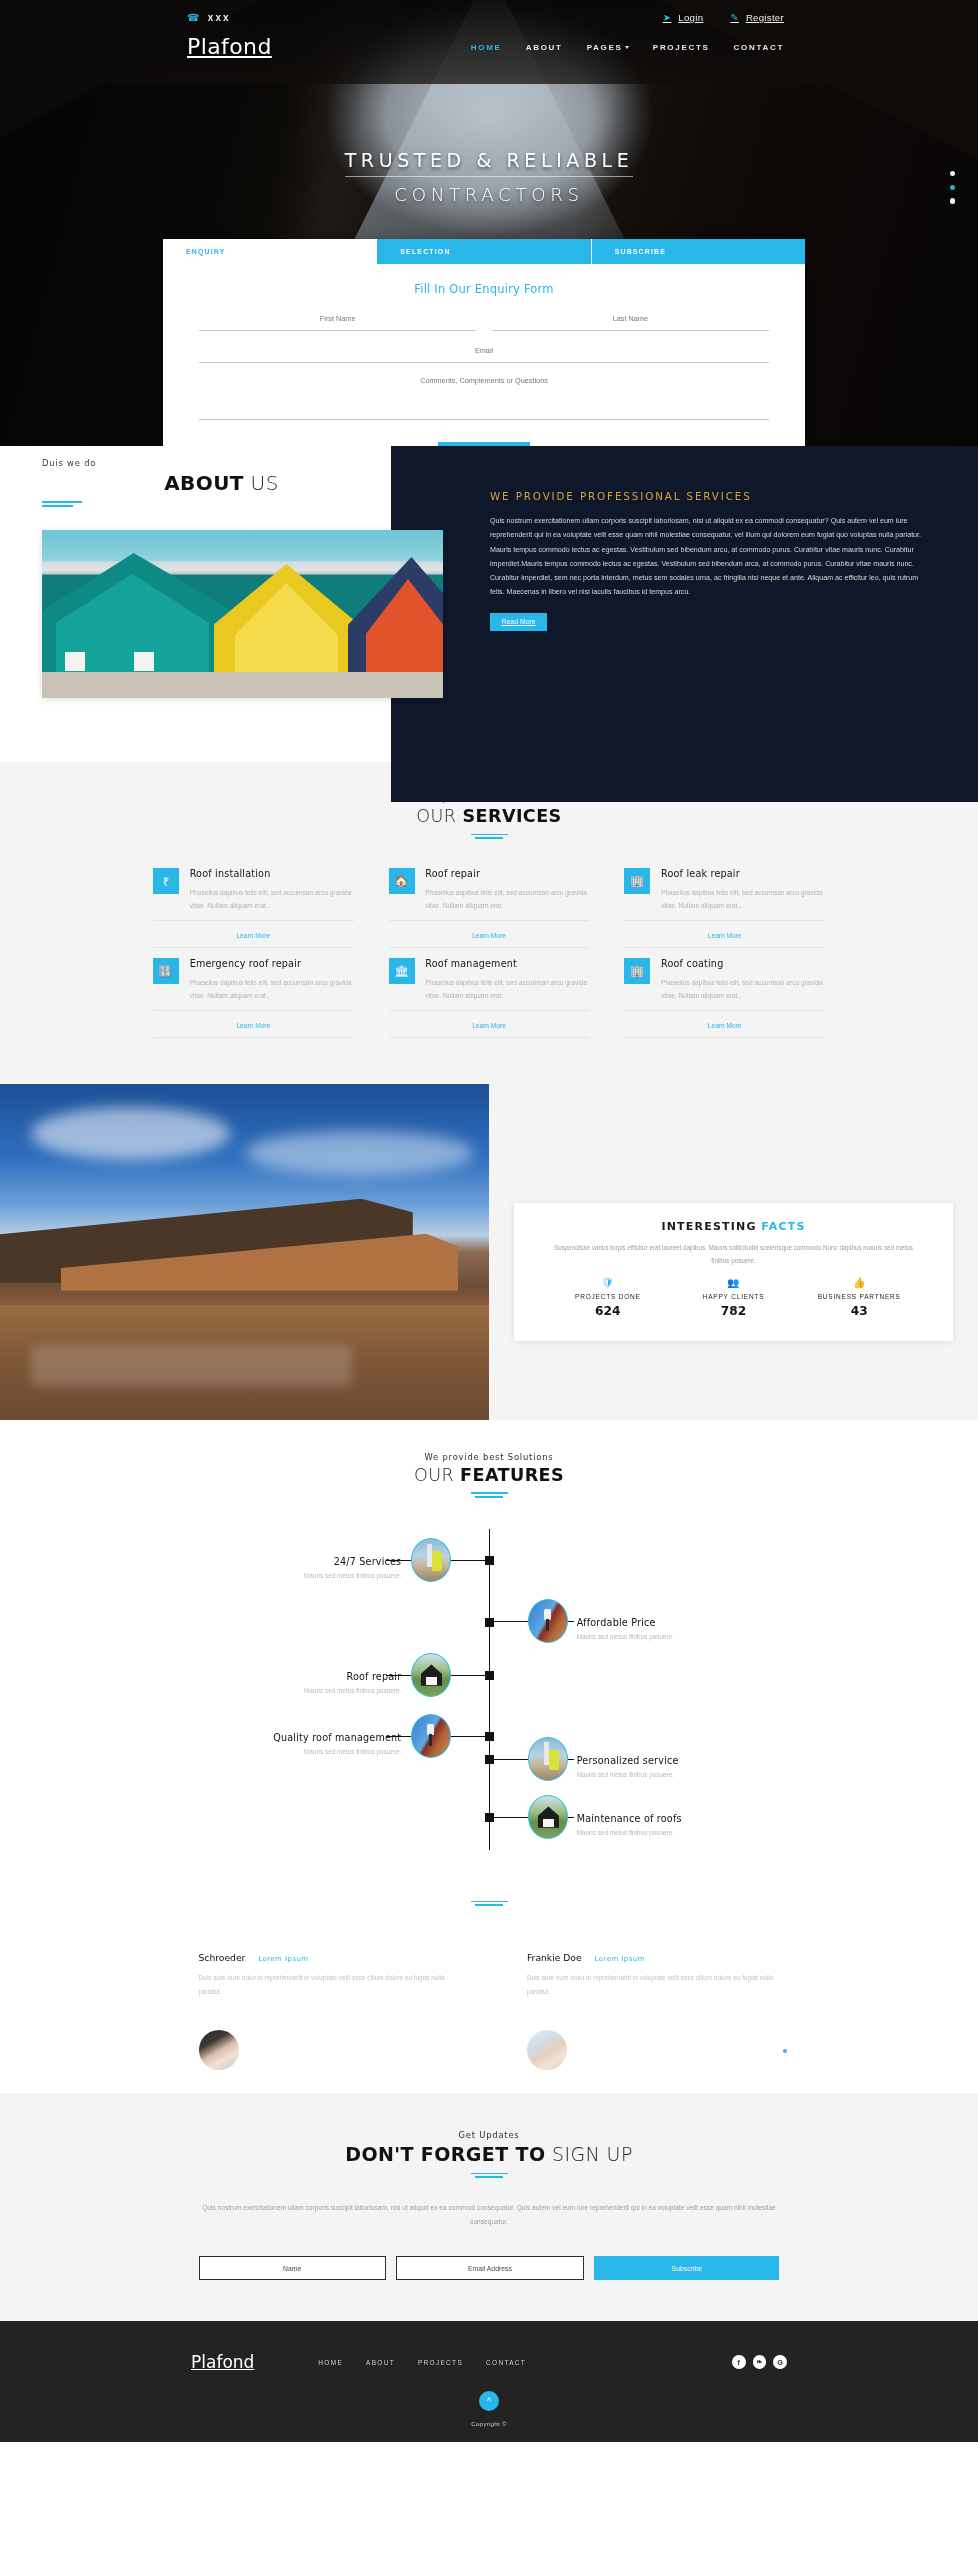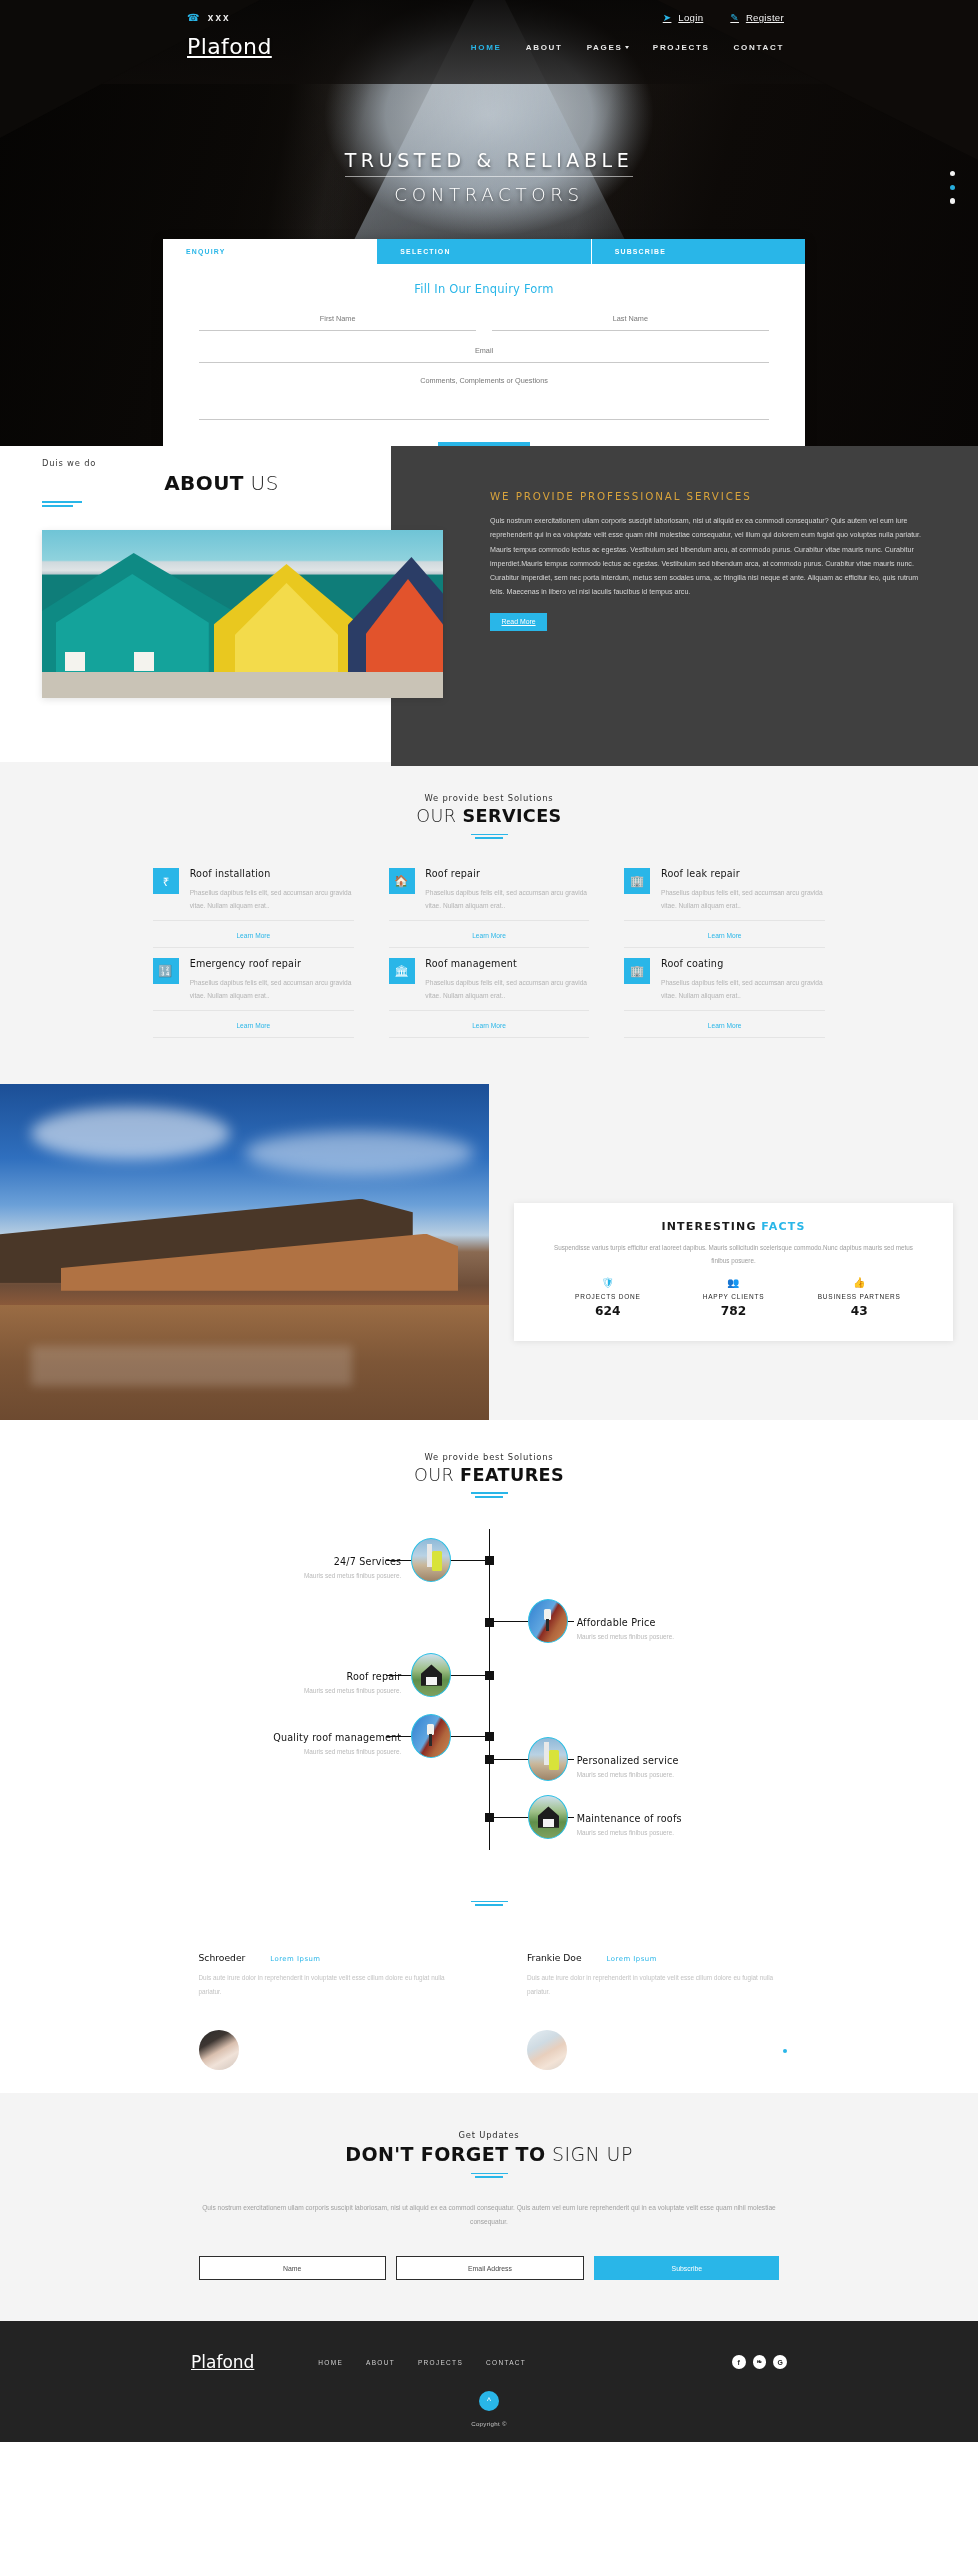--- a/index.html
+++ b/index.html
@@ -146,22 +146,22 @@
   .about-photo .roofA{ position:absolute; left:0; top:23px; width:191px; height:145px; background:#0e8a84; clip-path:polygon(0 40%, 48% 0, 100% 40%, 100% 100%, 0 100%); }
   .about-photo .roofA2{ position:absolute; left:13.8px; top:44px; width:153px; height:122px; background:#14a39b; clip-path:polygon(0 40%, 50% 0, 100% 40%, 100% 100%, 0 100%); }
   .about-photo .roofB{ position:absolute; left:172px; top:34px; width:145px; height:134px; background:#e9c81f; clip-path:polygon(0 45%, 50% 0, 100% 45%, 100% 100%, 0 100%); }
   .about-photo .roofB2{ position:absolute; left:193px; top:53px; width:103px; height:115px; background:#f3db4b; clip-path:polygon(0 45%, 50% 0, 100% 45%, 100% 100%, 0 100%); }
   .about-photo .roofC{ position:absolute; left:306px; top:27px; width:122px; height:141px; background:#2b3d66; clip-path:polygon(0 48%, 52% 0, 100% 48%, 100% 100%, 0 100%); }
   .about-photo .roofC2{ position:absolute; left:324px; top:49px; width:84px; height:119px; background:#e2532c; clip-path:polygon(0 46%, 50% 0, 100% 46%, 100% 100%, 0 100%); }
   .about-photo .ground{ position:absolute; left:0; bottom:0; width:100%; height:26px; background:#c9c3b6; }
   .about-photo .win{ position:absolute; bottom:27.5px; width:20px; height:18.3px; background:#f4f3ee; }
 
   .about-right {
-    position:absolute; left:391px; top:0; width:587px; height:320px;
-    background:#404040;
+    position:absolute; left:391px; top:0; width:587px; height:356px;
+    background:#0f172a;
   }
   .about-right .inner { padding:44px 55px 0 99px; }
   .panel-title { color:#d8a33c; font-size:10.3px; letter-spacing:1.9px; font-weight:400; font-family:"DejaVu Sans",sans-serif;}
   .panel-body { margin-top:12.2px; color:#d8d8d8; font-size:7.1px; line-height:2.0; font-family:"Liberation Sans", sans-serif; }
   .panel-body p { margin-bottom:0; }
   .btn-read { margin-top:13.8px; display:inline-block; background:#29b6e8; color:#fff; font-size:6.9px; padding:5.3px 11.5px; }
 
   
   .services { width:978px; background:#f4f4f4; padding:31px 0 46px 0; }
   .sec-head { text-align:center; }
@@ -241,21 +241,21 @@
   .av-house:before{content:"";position:absolute;left:9.2px;top:10.7px;width:21.4px;height:21.4px;background:#1d1d1d;clip-path:polygon(0 45%,50% 0,100% 45%,100% 100%,0 100%);}
   .av-house:after{content:"";position:absolute;left:14.5px;top:23px;width:10.7px;height:8.4px;background:#f4f4f4;}
 
   
   .testi { width:978px; background:#fff; padding:12.2px 0 35px 0; }
   .testi-dash { width:37px; margin:0 auto 46px auto; }
   .testi-dash i { display:block; height:1.5px; background:#29b6e8; margin-bottom:2.3px; }
   .testi-dash i:nth-child(2){ width:27.5px; margin-left:4.6px;}
   .testi-grid { width:581px; margin:0 auto; display:grid; grid-template-columns:1fr 1fr; gap:76px; }
   .tname { font-size:9.2px; color:#101010; font-family:"DejaVu Sans",sans-serif; }
-  .tname em { font-style:normal; color:#29b6e8; font-size:6.9px; margin-left:22px; letter-spacing:0.5px; }
+  .tname em { font-style:normal; color:#29b6e8; font-size:6.9px; margin-left:10px; letter-spacing:0.5px; }
   .tbody { margin-top:8.4px; color:#c3c3c3; font-size:6.4px; line-height:2.1; }
   .tavatar { margin-top:32px; width:40px; height:40px; border-radius:50%; overflow:hidden; position:relative; }
   .av-w1{ background:linear-gradient(150deg,#2a2a2a 0%, #3d3632 30%, #d9bfae 52%, #f0e2d8 70%, #cfc3bb 100%); }
   .av-w2{ background:linear-gradient(150deg,#e6eef3 0%, #cfdbe3 35%, #e8cfbd 55%, #f3e3d6 75%, #d8d0c8 100%); }
   .testi-dots { position:relative; width:581px; margin:-12.2px auto 0 auto; }
   .testi-dots i { position:absolute; right:-7.6px; top:-9.2px; width:4.6px; height:4.6px; border-radius:50%; background:#29b6e8; display:block; }
 
   
   .signup { width:978px; background:#f4f4f4; padding:37px 0 41px 0; }
   .signup .sec-head .bigtitle { font-size:19px; }

